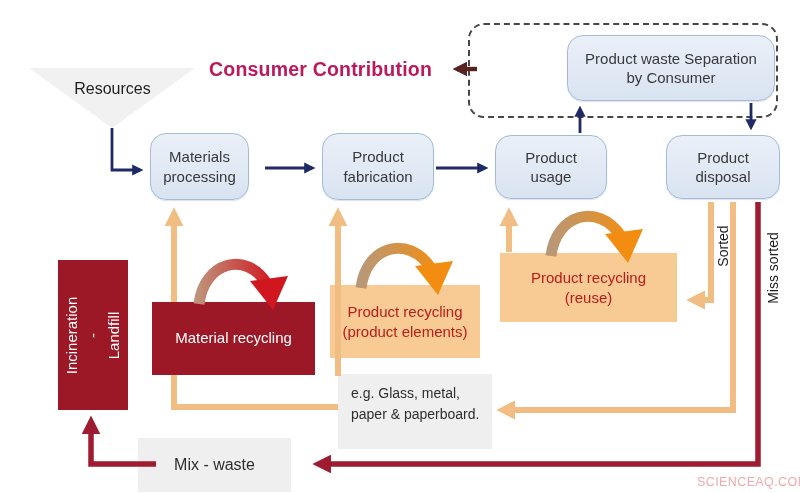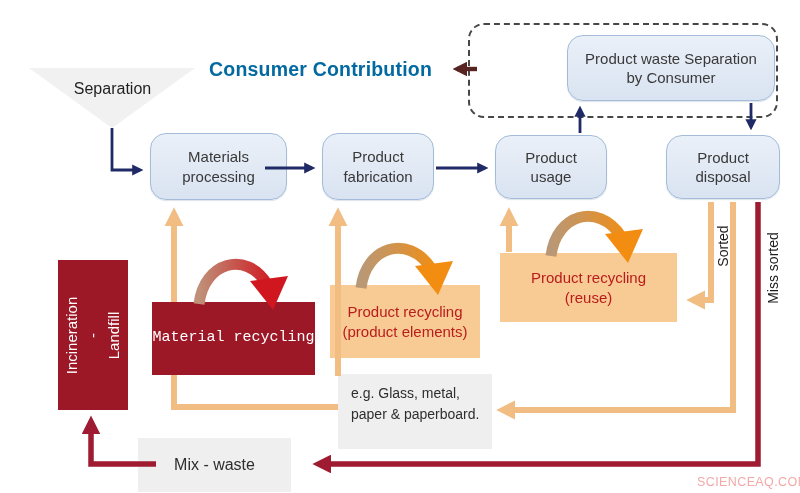--- a/index.html
+++ b/index.html
@@ -30,21 +30,21 @@
   }
   
   .graybox{
     background:#efeff0;color:#2e2e2e;
     display:flex;align-items:center;justify-content:center;text-align:center;
   }
   .dashedbox{
     border:2px dashed #474747;border-radius:16px;background:transparent;
   }
   .title{
-    color:#0369a1;font-size:19.5px;font-weight:bold;letter-spacing:0.2px;white-space:nowrap;
+    color:#be185d;font-size:19.5px;font-weight:bold;letter-spacing:0.2px;white-space:nowrap;
   }
   .vwrap{display:flex;align-items:center;justify-content:center;}
   .vtext{transform:rotate(-90deg);white-space:nowrap;color:#1c1c1c;font-size:14px;}
   .vtext-white{transform:rotate(-90deg);white-space:pre-line;color:#ffffff;font-size:15px;line-height:1.4;text-align:center;}
   .tri{
     width:0;height:0;
     border-left:83px solid transparent;border-right:83px solid transparent;
     border-top:60px solid #f1f1f2;
   }
   .watermark{color:#f3a8a8;font-size:12.5px;letter-spacing:0.4px;white-space:nowrap;}
@@ -57,37 +57,37 @@
   <svg class="layer" viewBox="0 0 800 493">
     <defs>
       <marker id="ah-lo" viewBox="0 0 10 10" refX="7" refY="5" markerWidth="3.2" markerHeight="3.2" orient="auto">
         <path d="M0,0 L10,5 L0,10 Z" fill="#f1bd83"></path>
       </marker>
     </defs>
     <path d="M338,407 L174,407 L174,213" fill="none" stroke="#f1bd83" stroke-width="6" marker-end="url(#ah-lo)"></path>
   </svg>
 
   <div class="abs tri" style="left:29px;top:68px;"></div>
-  <div class="abs" style="left:45px;top:80px;width:135px;text-align:center;font-size:16px;color:#1f1f1f;">Separation</div>
+  <div class="abs" style="left:45px;top:80px;width:135px;text-align:center;font-size:16px;color:#1f1f1f;">Resources</div>
 
   <div class="abs dashedbox" style="left:468px;top:23px;width:310px;height:95px;"></div>
 
   <div class="abs bluebox label" style="left:567px;top:35px;width:208px;height:66px;">Product waste Separation
 by Consumer</div>
 
-  <div class="abs bluebox label" style="left:150px;top:133px;width:137px;height:67px;">Materials
+  <div class="abs bluebox label" style="left:150px;top:133px;width:99px;height:67px;">Materials
 processing</div>
   <div class="abs bluebox label" style="left:322px;top:133px;width:112px;height:67px;">Product
 fabrication</div>
   <div class="abs bluebox label" style="left:495px;top:135px;width:112px;height:64px;">Product
 usage</div>
   <div class="abs bluebox label" style="left:666px;top:135px;width:114px;height:64px;">Product
 disposal</div>
 
-  <div class="abs redbox label" style="left:152px;top:302px;width:163px;height:73px;font-family:Liberation Mono, monospace;">Material recycling</div>
+  <div class="abs redbox label" style="left:152px;top:302px;width:163px;height:73px;">Material recycling</div>
   <div class="abs orangebox label" style="left:330px;top:285px;width:150px;height:73px;">Product recycling
 (product elements)</div>
   <div class="abs orangebox label" style="left:500px;top:253px;width:177px;height:69px;">Product recycling
 (reuse)</div>
 
   <div class="abs redbox vwrap" style="left:58px;top:260px;width:70px;height:150px;">
     <span class="vtext-white label">Incineration -
 Landfill</span>
   </div>
 

